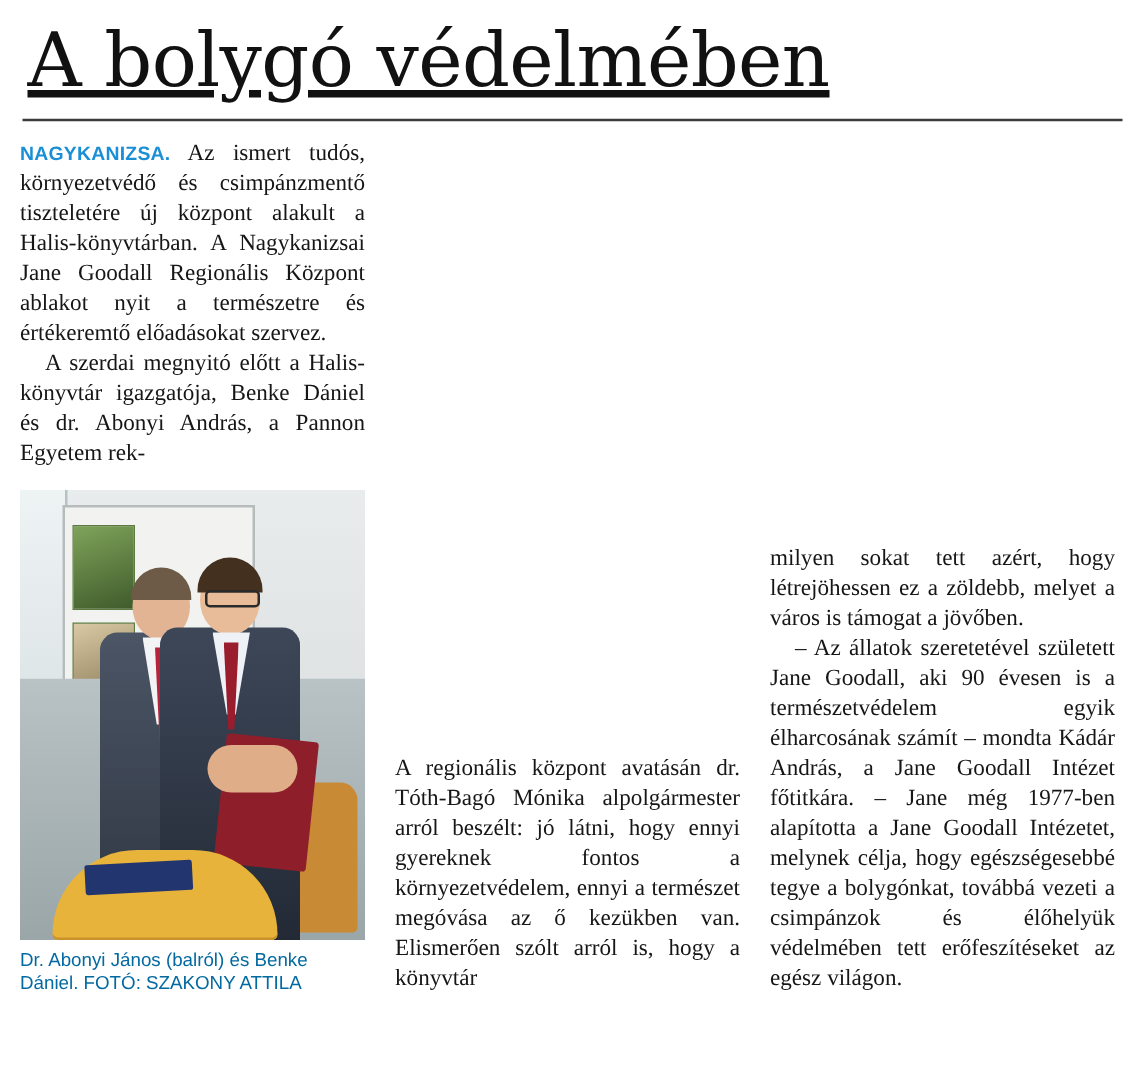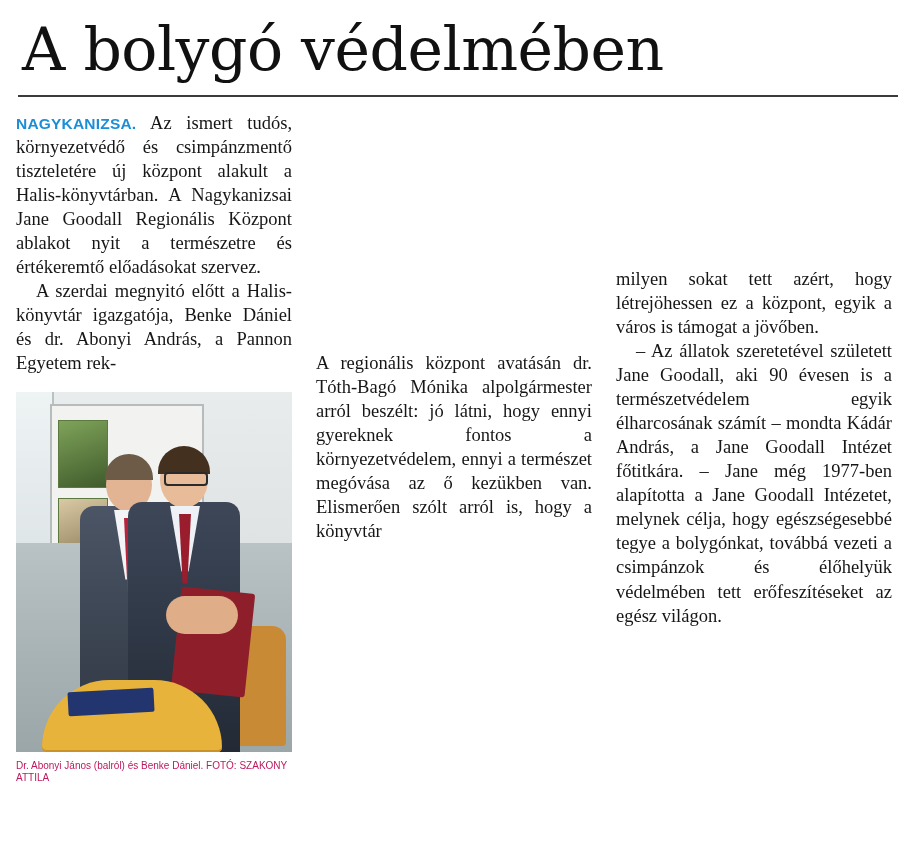--- a/index.html
+++ b/index.html
@@ -23,30 +23,31 @@
     padding: 0 16px;
   }
   .headline {
     font-family: "DejaVu Serif", serif;
     font-size: 60px;
     font-weight: 400;
     letter-spacing: -0.5px;
     line-height: 1.05;
     margin: 18px 0 14px 6px;
     color: #111111;
+    text-decoration: underline;
   }
   .rule {
     height: 2px;
     background: #3b3b3b;
     margin: 0 2px 14px 2px;
   }
   .columns {
     display: flex;
     gap: 24px;
-    align-items: center;
+    align-items: flex-end;
   }
   .col {
     width: 276px;
     flex: 0 0 276px;
   }
   .col p {
     margin: 0;
     font-size: 18.5px;
     line-height: 1.30;
     text-align: justify;
@@ -70,22 +71,22 @@
   .photo {
     width: 276px;
     height: 360px;
     position: relative;
     overflow: hidden;
     background: #c9cfd2;
     display: block;
   }
   .caption {
     font-family: "Liberation Sans", sans-serif;
-    font-size: 10px;
-    color: #be185d;
+    font-size: 15px;
+    color: #0369a1;
     margin-top: 8px;
     line-height: 1.2;
   }
   
   .ph-wall {
     position: absolute;
     left: 0; top: 0; right: 0; bottom: 0;
     background: linear-gradient(180deg, #e9ecec 0%, #dfe3e4 42%, #cfd5d6 42.5%, #c6cdcf 100%);
   }
   .ph-window {
@@ -201,18 +202,18 @@
         </div>
         <div class="caption">Dr. Abonyi János (balról) és Benke Dániel. FOTÓ: SZAKONY ATTILA</div>
       </div>
     </div>
 
     <div class="col">
       <p>A regionális központ avatásán dr. Tóth-Bagó Mónika alpolgármester arról beszélt: jó látni, hogy ennyi gyereknek fontos a környezetvédelem, ennyi a természet megóvása az ő kezükben van. Elismerően szólt arról is, hogy a könyvtár</p>
     </div>
 
     <div class="col">
-      <p>milyen sokat tett azért, hogy létrejöhessen ez a központ, egyik a város is támogat a jövőben.</p>
+      <p>milyen sokat tett azért, hogy létrejöhessen ez a zöldebb, melyet a város is támogat a jövőben.</p>
       <p>– Az állatok szeretetével született Jane Goodall, aki 90 évesen is a természetvédelem egyik élharcosának számít – mondta Kádár András, a Jane Goodall Intézet főtitkára. – Jane még 1977-ben alapította a Jane Goodall Intézetet, melynek célja, hogy egészségesebbé tegye a bolygónkat, továbbá vezeti a csimpánzok és élőhelyük védelmében tett erőfeszítéseket az egész világon.</p>
     </div>
 
   </div>
 </div>
 
 </body></html>

